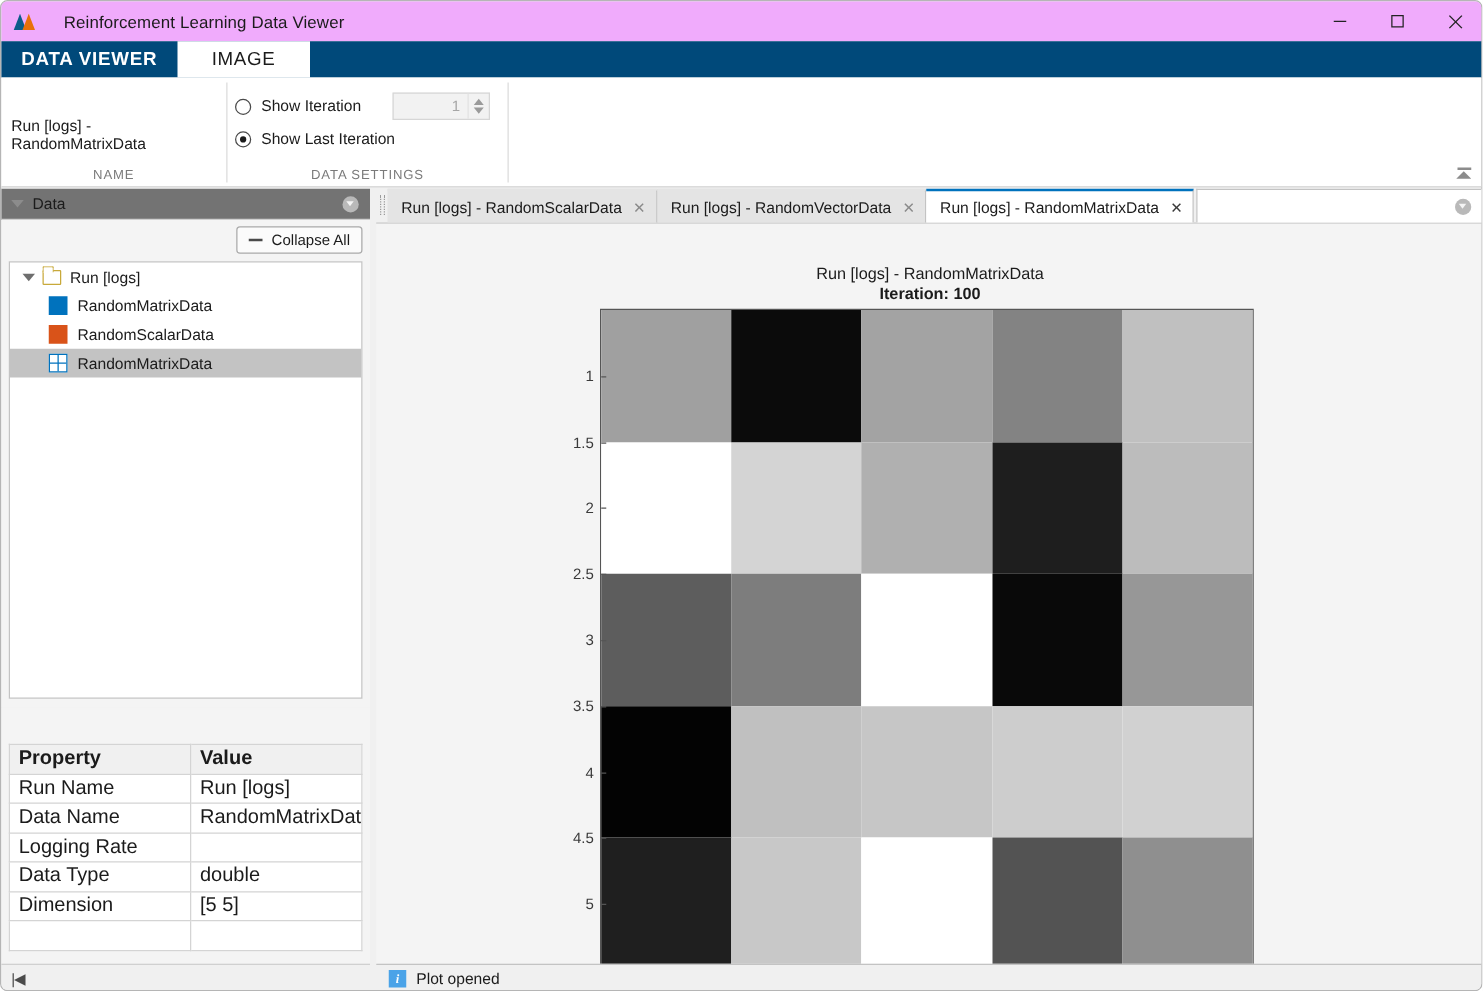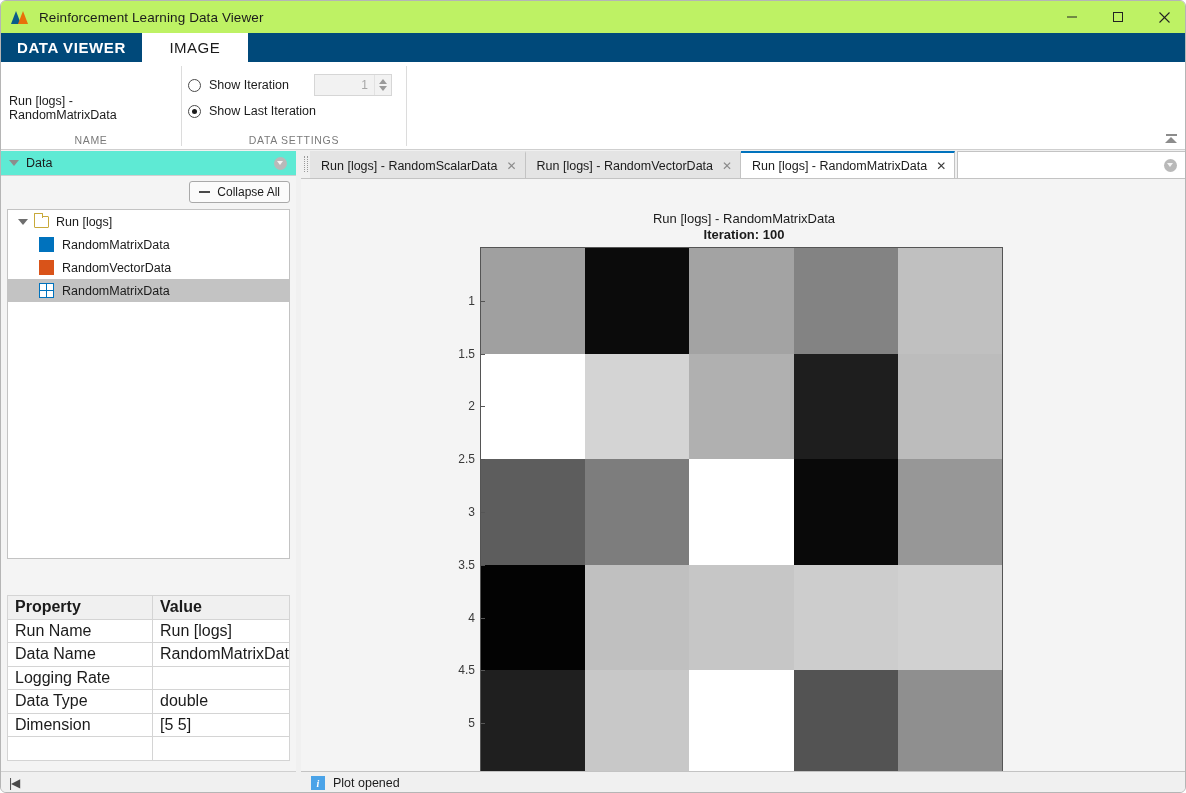--- a/index.html
+++ b/index.html
@@ -15,22 +15,22 @@
     width: 1186px; height: 793px;
     background: #f0f0f0;
     border: 1px solid #b5b5b5;
     border-radius: 6px;
     overflow: hidden;
   }
 
   
   .titlebar {
     position: absolute; left: 0; top: 0; width: 1186px; height: 32px;
-    background: #bef264;
-    display: flex; align-items: center;
+    background: #f0abfc;
+    display: flex; align-items: center; gap: 12px;
   }
   .title-icon {
     margin-left: 10px; width: 20px; height: 18px; position: relative;
   }
   .title-icon .s1, .title-icon .s2 {
     position: absolute; bottom: 2px; width: 0; height: 0;
     border-left: 5px solid transparent; border-right: 5px solid transparent;
   }
   .title-icon .s1 { left: 0;  border-bottom: 13px solid #0b5c8a; }
   .title-icon .s2 { left: 7px; border-bottom: 13px solid #e8700a; }
@@ -110,21 +110,21 @@
     display: flex; flex-direction: column; align-items: center; justify-content: center;
   }
   .ribbon-collapse .bar { width: 11px; height: 2px; background: #8c8c8c; margin-bottom: 1px; }
   .ribbon-collapse .car {
     width: 0; height: 0; border-left: 6px solid transparent;
     border-right: 6px solid transparent; border-bottom: 6px solid #8c8c8c;
   }
 
   
   .panel-header {
-    height: 25px; background: #5eead4; display: flex; align-items: center;
+    height: 25px; background: #737373; display: flex; align-items: center;
     border-bottom: 1px solid #d0d0d0;
   }
   .panel-header .caret {
     margin: 0 7px 0 8px; width: 0; height: 0;
     border-left: 5px solid transparent; border-right: 5px solid transparent;
     border-top: 6px solid #8c8c8c;
   }
   .panel-header .ptitle { font-size: 12.5px; color: #1b1b1b; flex: 1; }
   .dot-btn {
     width: 13px; height: 13px; border-radius: 50%; background: #b9b9b9;
@@ -367,21 +367,21 @@
           <span>Run [logs]</span>
         </div>
         <div class="tnode">
           <span class="leaf-ind"></span>
           <span class="sw blue"></span>
           <span>RandomMatrixData</span>
         </div>
         <div class="tnode">
           <span class="leaf-ind"></span>
           <span class="sw orange"></span>
-          <span>RandomVectorData</span>
+          <span>RandomScalarData</span>
         </div>
         <div class="tnode sel">
           <span class="leaf-ind"></span>
           <span class="sw grid"></span>
           <span>RandomMatrixData</span>
         </div>
       </div>
     </div>
   </div>
 

